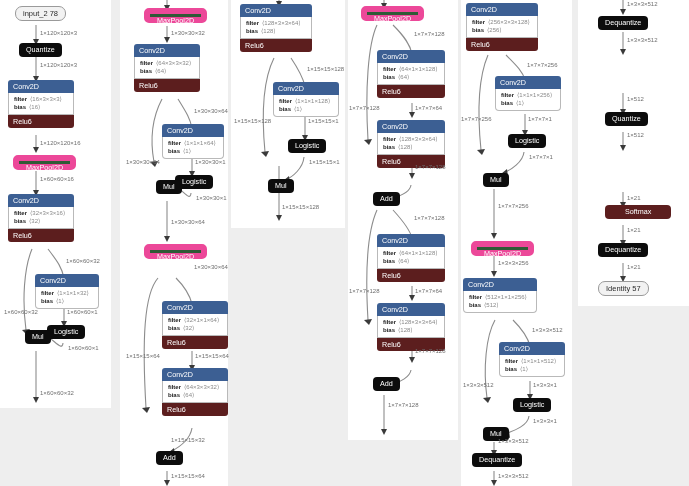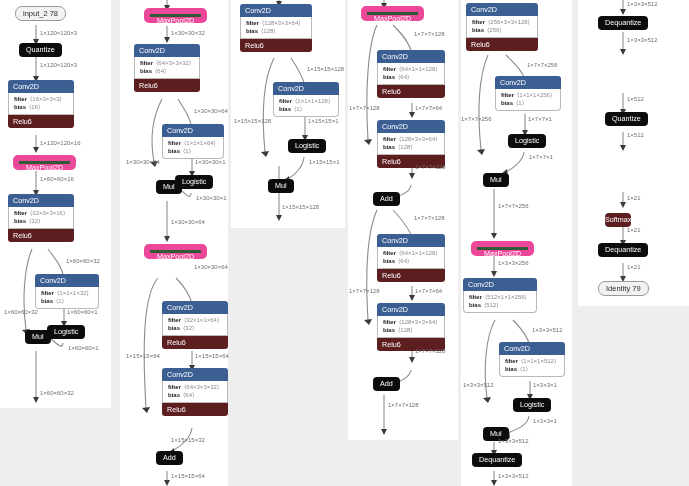--- a/index.html
+++ b/index.html
@@ -39,21 +39,21 @@
   .n-green{
     background:#2f5a36;border:6px solid #ec4899;border-radius:5px;color:#ffffff;
     font-size:7.2px;line-height:14px;height:15px;text-align:center;
     white-space:nowrap;padding:0 7px;
   }
 
   
   .n-red{
     background:#5c1e1e;border-radius:4px;color:#ffffff;
     font-size:7.2px;line-height:14px;height:14px;text-align:center;
-    white-space:nowrap;padding:0 0;margin-top:8px;
+    white-space:nowrap;padding:0 20px;
   }
 
   
   .card{position:absolute;box-sizing:border-box;}
   .card .hdr{
     background:#3c5f93;color:#ffffff;font-size:7.2px;line-height:13px;
     height:13px;padding:0 5px;border-radius:3px 3px 0 0;white-space:nowrap;
   }
   .card .attrs{
     background:#ffffff;border:1px solid #b9b9b9;border-top:none;
@@ -469,16 +469,16 @@
     <div class="elabel" style="left:49px;top:131px;">1×512</div>
 
     <div class="elabel" style="left:49px;top:194px;">1×21</div>
 
     <div class="node n-red" style="left:27px;top:205px;">Softmax</div>
     <div class="elabel" style="left:49px;top:226px;">1×21</div>
 
     <div class="node n-black" style="left:20px;top:243px;">Dequantize</div>
     <div class="elabel" style="left:49px;top:263px;">1×21</div>
 
-    <div class="node n-io" style="left:20px;top:281px;">Identity 79</div>
+    <div class="node n-io" style="left:20px;top:281px;">Identity 57</div>
   </div>
 
 </div>
 
 </body></html>

